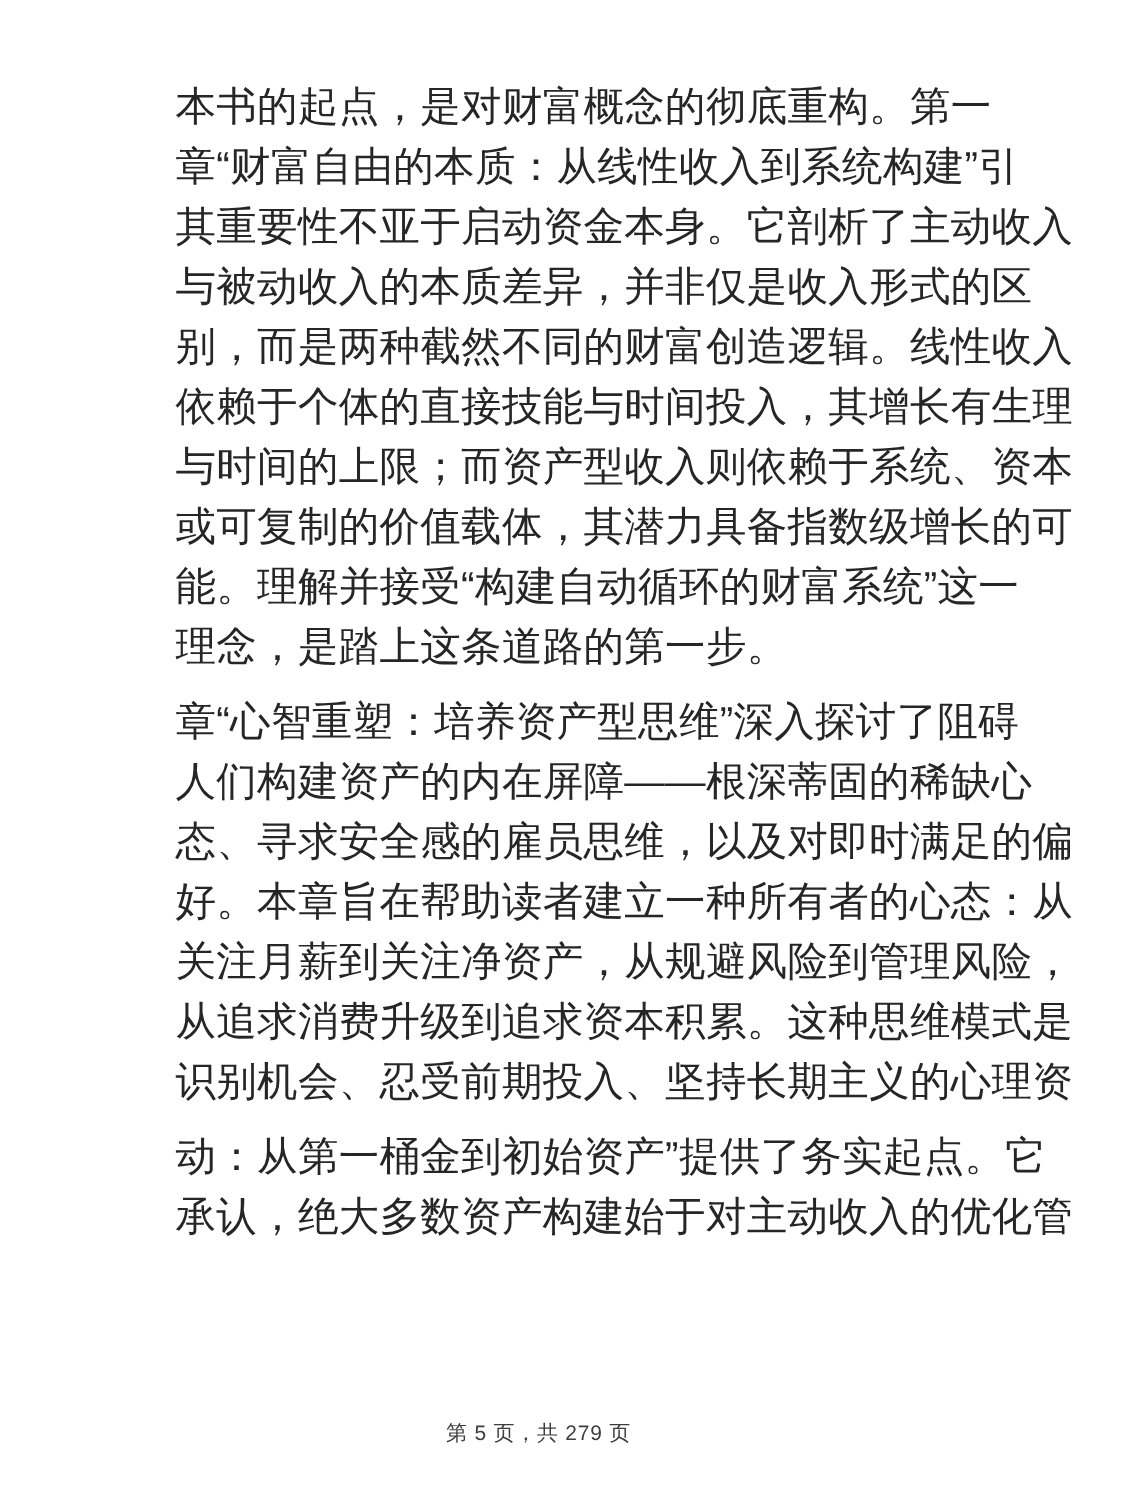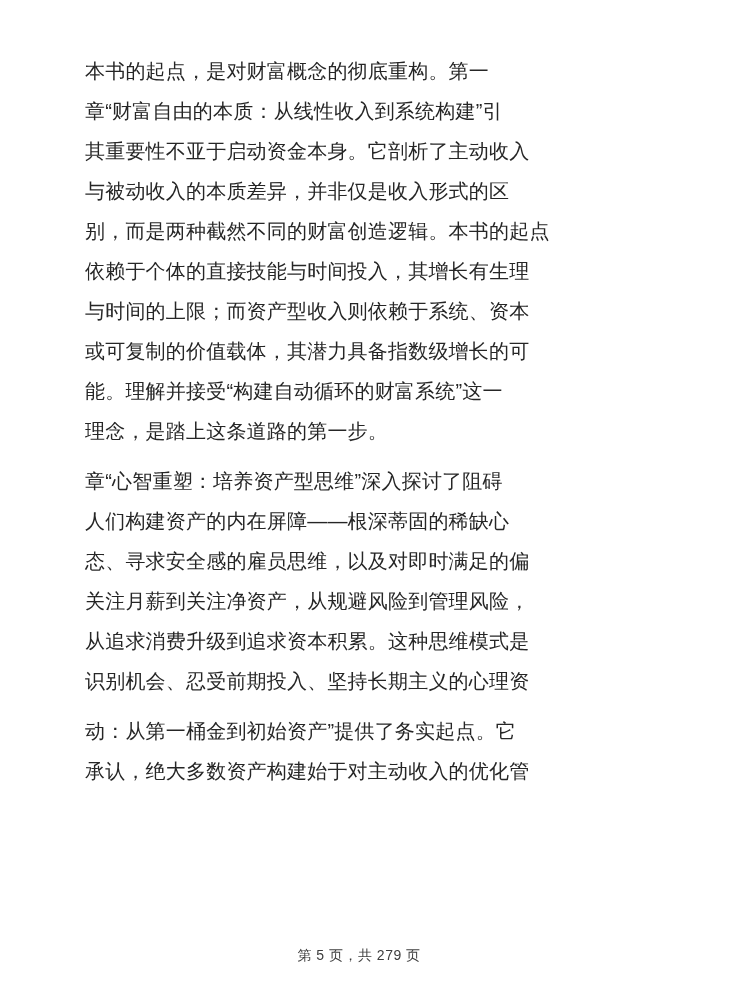--- a/index.html
+++ b/index.html
@@ -19,26 +19,27 @@
     position: absolute;
     left: 85px;
     top: 51px;
     width: 600px;
   }
   .para {
     margin: 0 0 10px 0;
     padding: 0;
   }
   .line {
-    font-size: 20px;
+    font-size: 27px;
     line-height: 40px;
     color: #262626;
     white-space: nowrap;
     letter-spacing: 0.2px;
     text-align: left;
+    margin-left: 32px;
   }
   .footer {
     position: absolute;
     top: 946px;
     left: 0;
     width: 718px;
     text-align: center;
     font-size: 14px;
     line-height: 18px;
     color: #3d3d3d;
@@ -50,32 +51,33 @@
 
 <div class="page">
 
   <div class="content">
 
     <div class="para">
       <div class="line">本书的起点，是对财富概念的彻底重构。第一</div>
       <div class="line">章“财富自由的本质：从线性收入到系统构建”引</div>
       <div class="line">其重要性不亚于启动资金本身。它剖析了主动收入</div>
       <div class="line">与被动收入的本质差异，并非仅是收入形式的区</div>
-      <div class="line">别，而是两种截然不同的财富创造逻辑。本书的起点</div>
+      <div class="line">别，而是两种截然不同的财富创造逻辑。线性收入</div>
       <div class="line">依赖于个体的直接技能与时间投入，其增长有生理</div>
       <div class="line">与时间的上限；而资产型收入则依赖于系统、资本</div>
       <div class="line">或可复制的价值载体，其潜力具备指数级增长的可</div>
       <div class="line">能。理解并接受“构建自动循环的财富系统”这一</div>
       <div class="line">理念，是踏上这条道路的第一步。</div>
     </div>
 
     <div class="para">
       <div class="line">章“心智重塑：培养资产型思维”深入探讨了阻碍</div>
       <div class="line">人们构建资产的内在屏障——根深蒂固的稀缺心</div>
       <div class="line">态、寻求安全感的雇员思维，以及对即时满足的偏</div>
+      <div class="line">好。本章旨在帮助读者建立一种所有者的心态：从</div>
       <div class="line">关注月薪到关注净资产，从规避风险到管理风险，</div>
       <div class="line">从追求消费升级到追求资本积累。这种思维模式是</div>
       <div class="line">识别机会、忍受前期投入、坚持长期主义的心理资</div>
     </div>
 
     <div class="para">
       <div class="line">动：从第一桶金到初始资产”提供了务实起点。它</div>
       <div class="line">承认，绝大多数资产构建始于对主动收入的优化管</div>
     </div>
 

